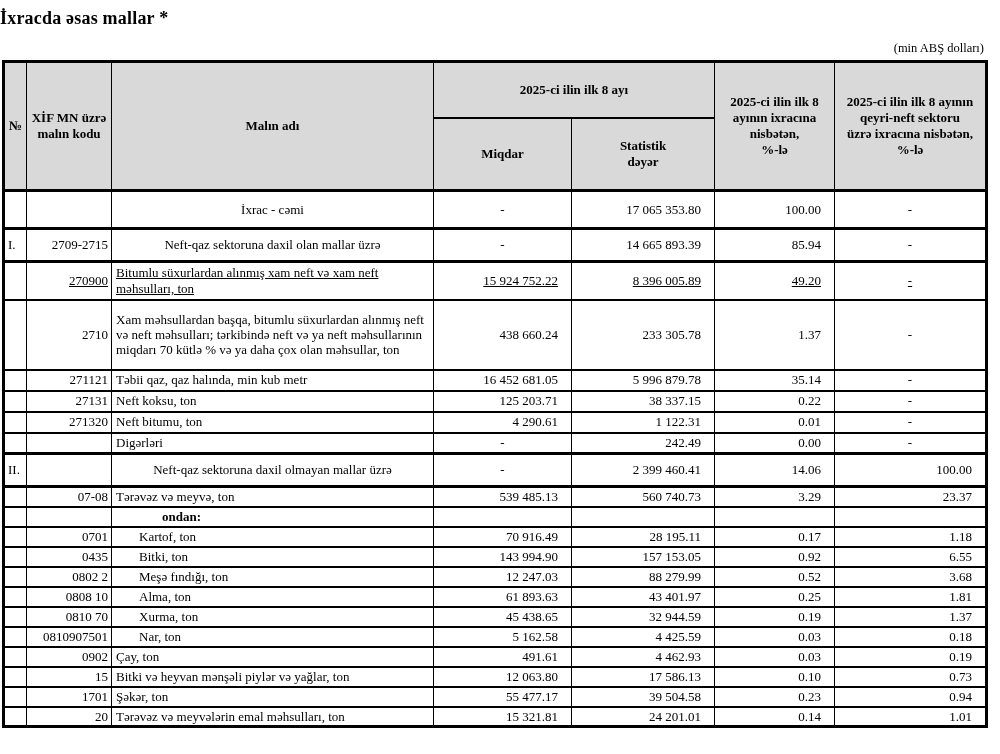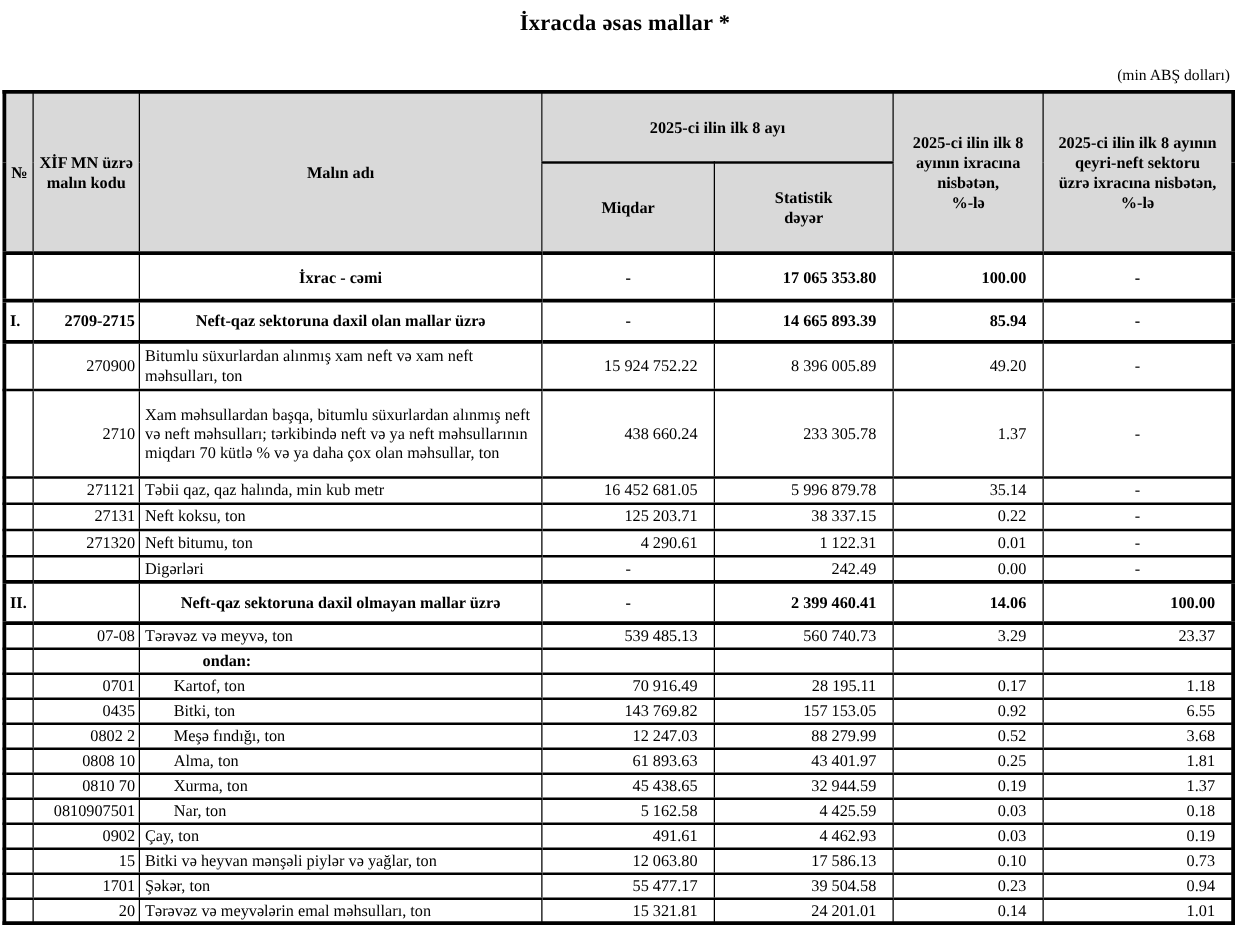--- a/index.html
+++ b/index.html
@@ -4,31 +4,31 @@
 <style>
   html, body {
     margin: 0; padding: 0;
     width: 1000px; height: 754px;
     background: #ffffff;
     color: #000000;
     font-family: "Liberation Serif", "DejaVu Serif", serif;
     overflow: hidden;
   }
   .page-title {
-    text-align: center;
+    text-align: left;
     font-weight: bold;
     font-size: 18px;
     margin: 0;
     padding-top: 8px;
     letter-spacing: 0.2px;
   }
   .unit-note {
     text-align: right;
     font-size: 12.5px;
-    margin: 24px 16px 4px 0;
+    margin: 12px 16px 4px 0;
   }
   table.main-table {
     border-collapse: collapse;
     table-layout: fixed;
     width: 983px;
     margin-left: 2px;
     border: 3px solid #000;
   }
   col.c1 { width: 23px; }
   col.c2 { width: 85px; }
@@ -67,28 +67,28 @@
   tbody tr { height: 20px; }
   .c-no   { text-align: left; padding-left: 3px; }
   .c-code { text-align: right; padding-left: 3px; }
   .c-name { text-align: left; padding-left: 4px; }
   .c-num  { text-align: right; padding-right: 13px; }
   .c-num.dash { text-align: center; padding-right: 3px; }
   .indent-1 { padding-left: 27px; }
   .indent-2 { padding-left: 50px; font-weight: bold; }
 
   tr.kind-total td, tr.kind-section td {
-    font-weight: bold;
+    font-weight: normal;
     border-top-width: 3px;
     border-bottom-width: 3px;
   }
   tr.kind-total .c-name, tr.kind-section .c-name { text-align: center; padding-left: 3px; }
   tr.kind-total  { height: 38px; }
   tr.kind-section{ height: 33px; }
-  tbody tr:nth-child(3) { height: 38px; }  
+  tbody tr:nth-child(3) { height: 38px; text-decoration: underline; }  
   tbody tr:nth-child(4) { height: 70px; }  
   tbody tr:nth-child(5), tbody tr:nth-child(6),
   tbody tr:nth-child(7), tbody tr:nth-child(8) { height: 21px; }
 </style>
 </head>
 <body>
 
 <div class="page-title">İxracda əsas mallar *</div>
 <div class="unit-note">(min ABŞ dolları)</div>
 
@@ -226,21 +226,21 @@
     <td class="c-name indent-1">Kartof, ton</td>
     <td class="c-num">70 916.49</td>
     <td class="c-num">28 195.11</td>
     <td class="c-num">0.17</td>
     <td class="c-num">1.18</td>
   </tr>
       <tr class="kind-item">
     <td class="c-no"></td>
     <td class="c-code">0435</td>
     <td class="c-name indent-1">Bitki, ton</td>
-    <td class="c-num">143 769.82</td>
+    <td class="c-num">143 994.90</td>
     <td class="c-num">157 153.05</td>
     <td class="c-num">0.92</td>
     <td class="c-num">6.55</td>
   </tr>
       <tr class="kind-item">
     <td class="c-no"></td>
     <td class="c-code">0802 2</td>
     <td class="c-name indent-1">Meşə fındığı, ton</td>
     <td class="c-num">12 247.03</td>
     <td class="c-num">88 279.99</td>

